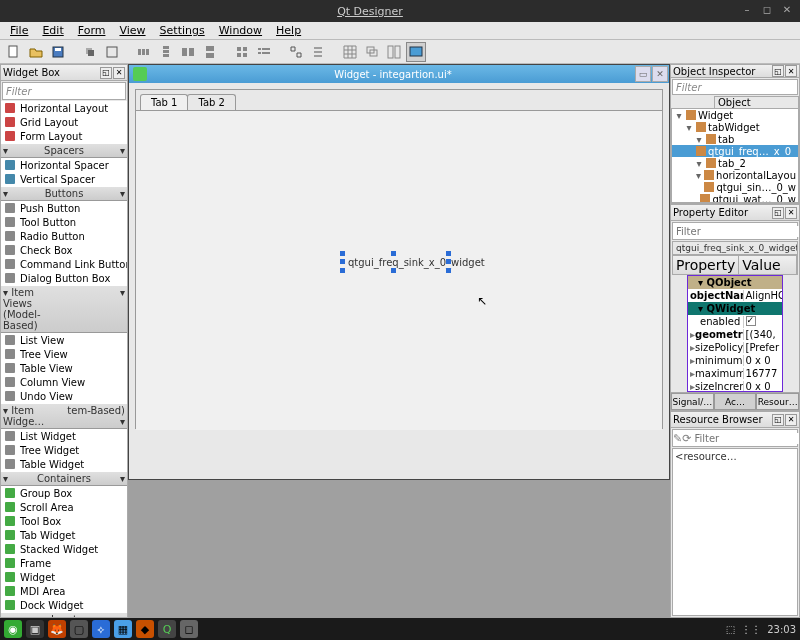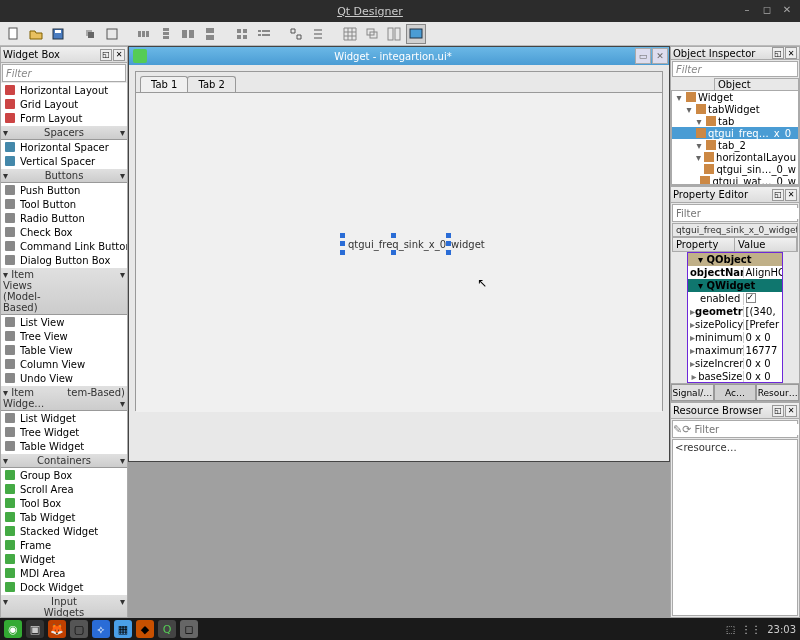--- a/index.html
+++ b/index.html
@@ -77,21 +77,21 @@
 .oi-exp { width: 10px; text-align: center; color: #666; }
 .oi-ind { display: inline-block; }
 .oic { width: 10px; height: 10px; margin: 0 2px; background: #c84; flex-shrink: 0; }
 
 
 .pe-wrap { flex: 1; display: flex; flex-direction: column; }
 .pe-filter { display: flex; align-items: center; border: 1px solid #aaa; height: 18px; margin: 1px; background: #fff; }
 .pe-filter input { border: none; flex: 1; font-size: 10px; padding: 0 3px; }
 .pe-meta { padding: 1px 3px; font-size: 9px; color: #333; white-space: nowrap; overflow: hidden; border: 1px solid #aaa; margin: 0 1px; }
 .pe-cols { display: flex; border: 1px solid #aaa; margin: 0 1px; }
-.pe-cols div { flex: 1; padding: 1px 3px; font-size: 10px; background: linear-gradient(#f0f0f0,#ddd); border-right: 1px solid #aaa; }
+.pe-cols div { flex: 1; padding: 1px 3px; font-size: 14px; background: linear-gradient(#f0f0f0,#ddd); border-right: 1px solid #aaa; }
 .pe-body { flex: 1; overflow: auto; border: 1px solid #6d28d9; margin: 0 16px; background: #fff; }
 .pe-row { display: flex; font-size: 10px; height: 13px; align-items: center; }
 .pe-row.grp { background: #c0b088; font-weight: bold; padding-left: 10px; }
 .pe-row.grp2 { background: #0f766e; font-weight: bold; padding-left: 10px; }
 .pe-k { width: 58%; padding-left: 2px; display: flex; align-items: center; overflow: hidden; white-space: nowrap; }
 .pe-v { width: 42%; padding-left: 2px; overflow: hidden; white-space: nowrap; border-left: 1px solid #ccc; }
 .pe-exp { color: #777; width: 10px; display: inline-block; text-align: center; }
 .chk { width: 10px; height: 10px; border: 1px solid #888; display: inline-block; background: #fff; position: relative; }
 .chk.on::after { content: "✓"; position: absolute; top: -2px; left: 0; font-size: 9px; }
 .pe-btns { height: 18px; display: flex; border-top: 1px solid #aaa; }
@@ -122,20 +122,29 @@
   <div class="tb-mid">Qt Designer</div>
   <div class="tb-btns">
     <div class="tb-btn">–</div>
     <div class="tb-btn">◻</div>
     <div class="tb-btn">✕</div>
   </div>
 </div>
 
 <div class="app">
 
+  <div class="menubar">
+    <span><u>File</u></span>
+    <span><u>Edit</u></span>
+    <span><u>Form</u></span>
+    <span><u>View</u></span>
+    <span><u>Settings</u></span>
+    <span><u>Window</u></span>
+    <span><u>Help</u></span>
+  </div>
 
   <div class="toolbar">
     <div class="tool">
         <svg viewBox="0 0 14 14">
           <rect x="2" y="1" width="8" height="11" fill="#fff" stroke="#555"></rect>
         </svg>
       </div>
     <div class="tool">
         <svg viewBox="0 0 14 14">
           <path d="M1 4h5l1 2h6v6H1z" fill="#e8c060" stroke="#806000"></path>

